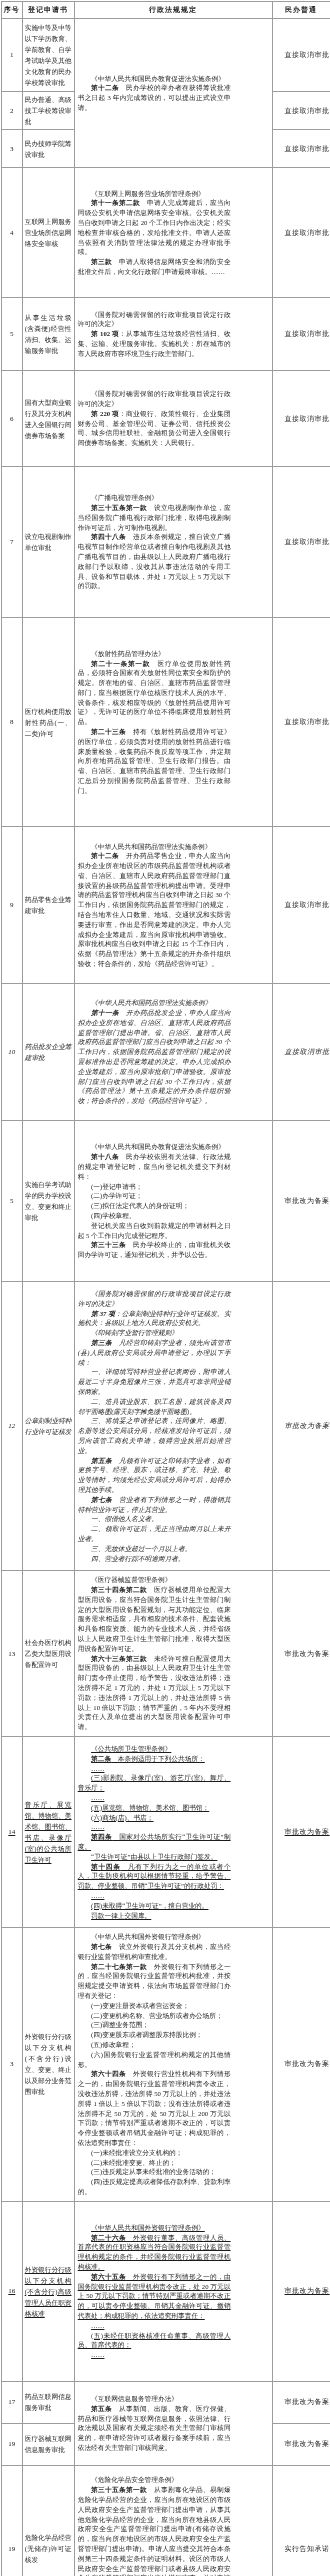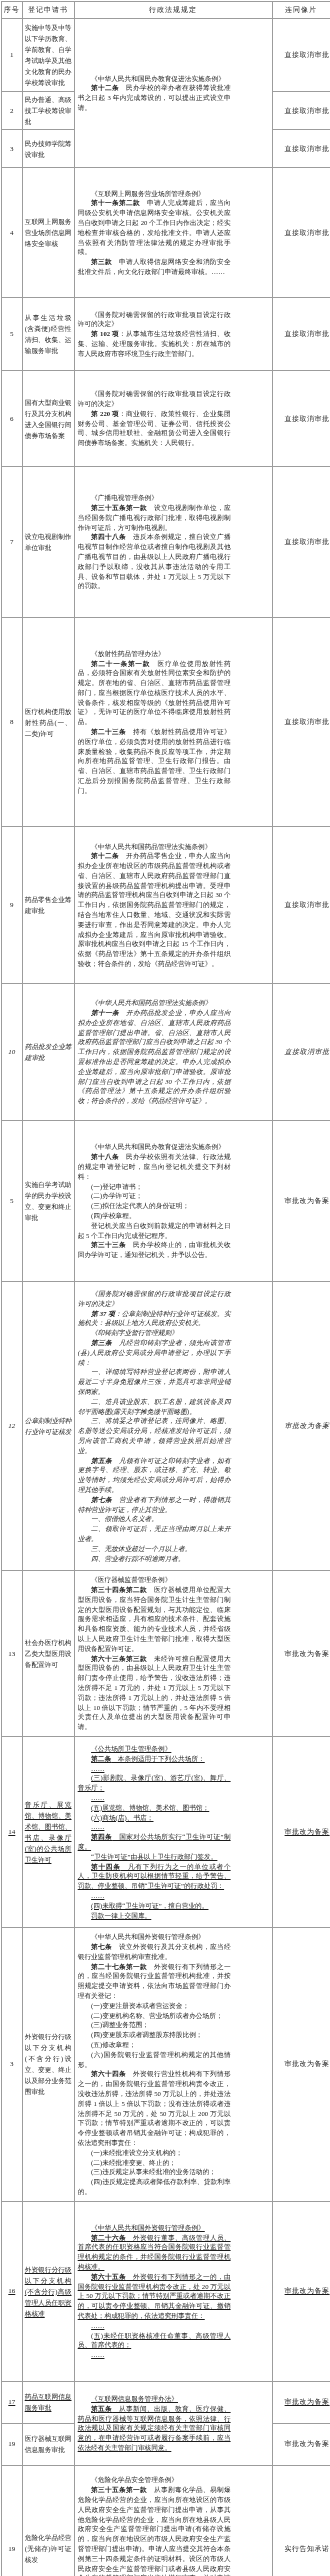--- a/index.html
+++ b/index.html
@@ -7,21 +7,21 @@
     width:330px;height:2795px;position:relative;
     font-family:"Liberation Serif","DejaVu Serif",serif;
     color:#1c1c1c;
   }
   table.doc{
     position:absolute;left:1px;top:1px;width:328px;
     border-collapse:collapse;table-layout:fixed;
   }
   .doc th,.doc td{border:0.5px solid #9c9c9c;vertical-align:middle;padding:0;}
   .doc th{
-    font-size:7px;font-weight:normal;letter-spacing:1px;
+    font-size:7px;font-weight:bold;letter-spacing:1px;
     height:16px;text-align:center;white-space:nowrap;
   }
   td.c-no{text-align:center;font-size:7px;}
   td.c-name{
     font-size:6.7px;line-height:11px;text-align:justify;
     text-justify:inter-character;padding:2.1px 2.1px;
   }
   td.c-adj{
     text-align:right;font-size:7px;letter-spacing:0.5px;white-space:nowrap;
   }
@@ -40,21 +40,21 @@
     <col style="width:20.6px">
     <col style="width:52px">
     <col style="width:198px">
     <col style="width:58px">
   </colgroup>
   <thead>
     <tr>
       <th>序号</th>
       <th>登记申请书</th>
       <th>行政法规规定</th>
-      <th>连同像片</th>
+      <th>民办普通</th>
     </tr>
   </thead>
   <tbody>
       <tr style="height: 73px;">
         <td class="c-no">1</td>
         <td class="c-name">实施中等及中等以下学历教育、学前教育、自学考试助学及其他文化教育的民办学校筹设审批</td>
         <td class="c-reg" rowspan="3">
           <p class="para title">《中华人民共和国民办教育促进法实施条例》</p>
           <p class="para article"><b>第十二条</b>　民办学校的举办者在获得筹设批准书之日起 3 年内完成筹设的，可以提出正式设立申请。</p>
         </td>
@@ -229,21 +229,21 @@
         <td class="c-reg">
           <p class="para title">《中华人民共和国外资银行管理条例》</p>
           <p class="para article"><b>第二十六条</b>　外资银行董事、高级管理人员、首席代表的任职资格应当符合国务院银行业监督管理机构规定的条件，并经国务院银行业监督管理机构核准。</p>
           <p class="para article"><b>第六十五条</b>　外资银行有下列情形之一的，由国务院银行业监督管理机构责令改正，处 20 万元以上 50 万元以下罚款；情节特别严重或者逾期不改正的，可以责令停业整顿、吊销其金融许可证、撤销代表处；构成犯罪的，依法追究刑事责任：</p>
           <p class="para plain">……</p>
           <p class="para plain">(五)未经任职资格核准任命董事、高级管理人员、首席代表的；</p>
           <p class="para plain">……</p>
         </td>
         <td class="c-adj">审批改为备案</td>
       </tr>
-      <tr style="height: 42px; text-decoration: underline;">
+      <tr style="height: 42px;">
         <td class="c-no">17</td>
         <td class="c-name">药品互联网信息服务审批</td>
         <td class="c-reg" rowspan="2">
           <p class="para title">《互联网信息服务管理办法》</p>
           <p class="para article"><b>第五条</b>　从事新闻、出版、教育、医疗保健、药品和医疗器械等互联网信息服务，依照法律、行政法规以及国家有关规定须经有关主管部门审核同意的，在申请经营许可或者履行备案手续前，应当依法经有关主管部门审核同意。</p>
         </td>
         <td class="c-adj">审批改为备案</td>
       </tr>
       <tr style="height: 42px;">
         <td class="c-no">19</td>

